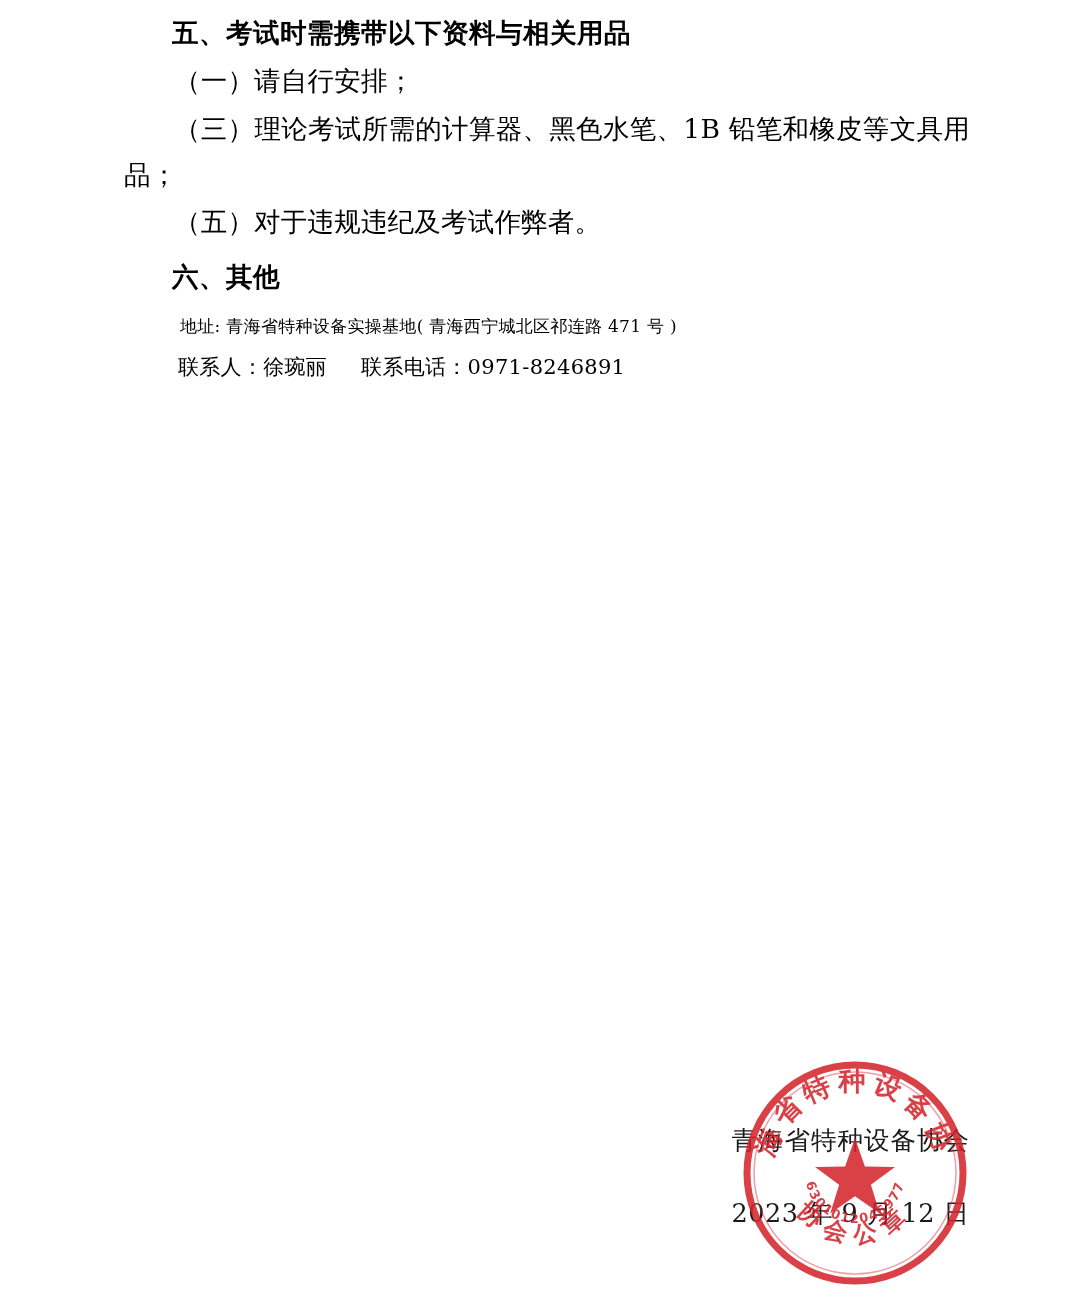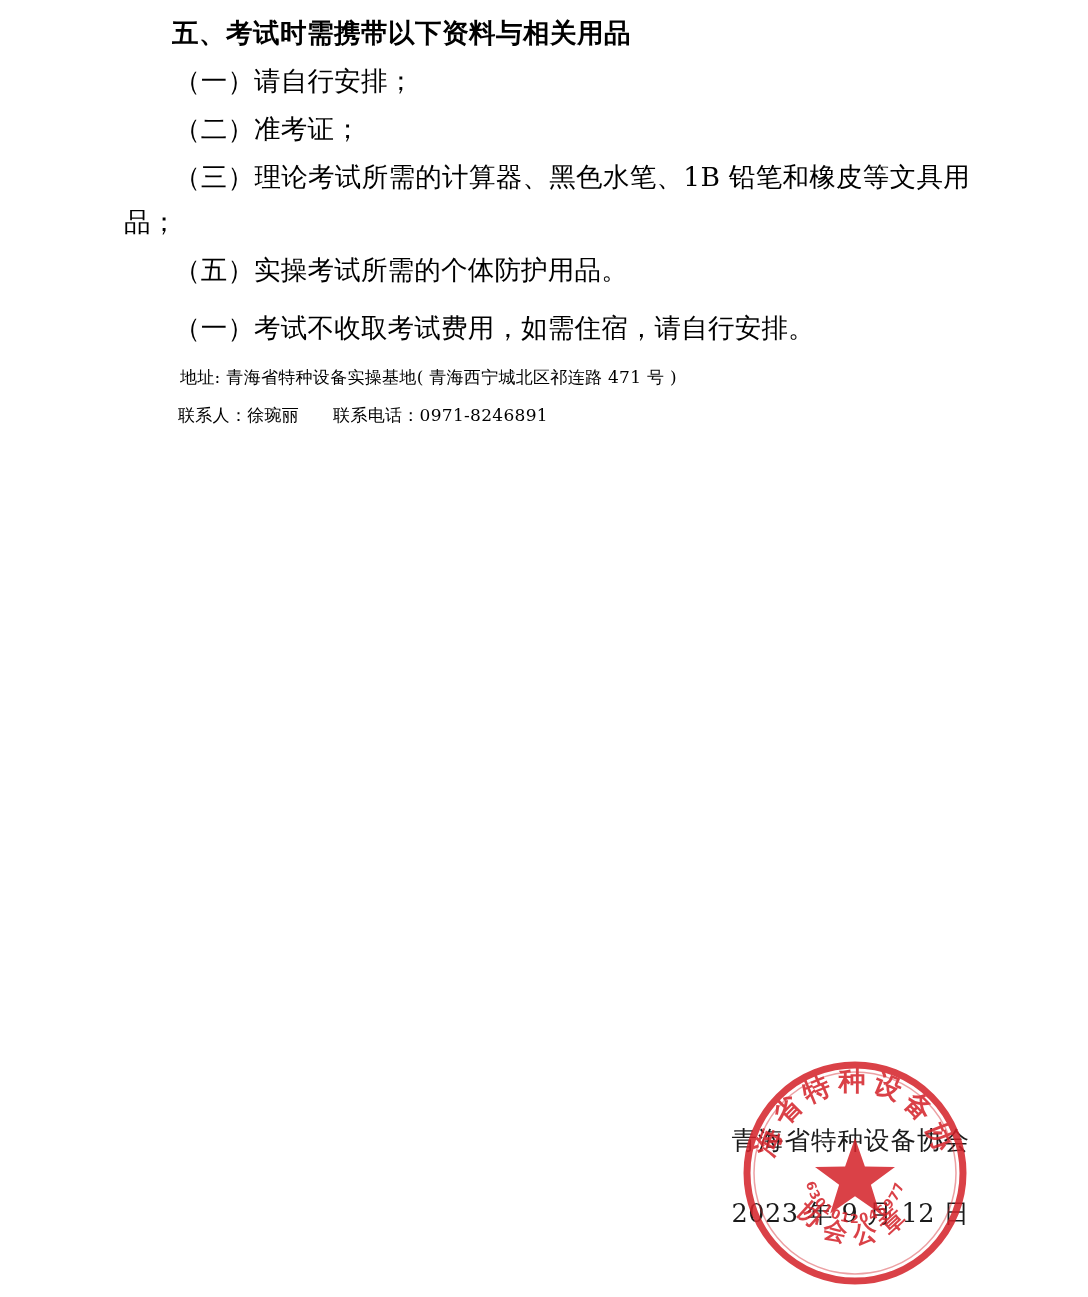--- a/index.html
+++ b/index.html
@@ -40,21 +40,21 @@
     letter-spacing: 0.2px;
   }
   .addr {
     font-size: 17px;
     line-height: 1.7;
     margin: 0;
     text-indent: 56px;
     letter-spacing: 0.3px;
   }
   .contact {
-    font-size: 17px;
+    font-size: 21px;
     line-height: 1.7;
     margin: 0;
     text-indent: 54px;
     letter-spacing: 0.3px;
   }
   .contact .gap {
     display: inline-block;
     width: 34px;
   }
   .spacer-1 { height: 11px; }
@@ -92,27 +92,26 @@
 </style>
 </head>
 <body>
 
 <div class="page">
 
   <div class="body-area">
 
     <h2 class="heading">五、考试时需携带以下资料与相关用品</h2>
     <p class="para">（一）请自行安排；</p>
-    <p class="para">（二）准考证；</p>
     <p class="para">（三）理论考试所需的计算器、黑色水笔、1B 铅笔和橡皮等文具用品；</p>
-    <p class="para">（五）实操考试所需的个体防护用品。</p>
+    <p class="para">（五）对于违规违纪及考试作弊者。</p>
 
     <div class="spacer-1"></div>
 
-    <p class="para">（一）考试不收取考试费用，如需住宿，请自行安排。</p>
+    <h2 class="heading">六、其他</h2>
 
     <div class="spacer-2"></div>
 
     <p class="addr">地址: 青海省特种设备实操基地( 青海西宁城北区祁连路 471 号 )</p>
 
     <div class="spacer-3"></div>
 
     <p class="contact"><span>联系人：</span><span>徐琬丽</span><span class="gap"></span><span>联系电话：</span><span>0971-8246891</span></p>
 
   </div>

